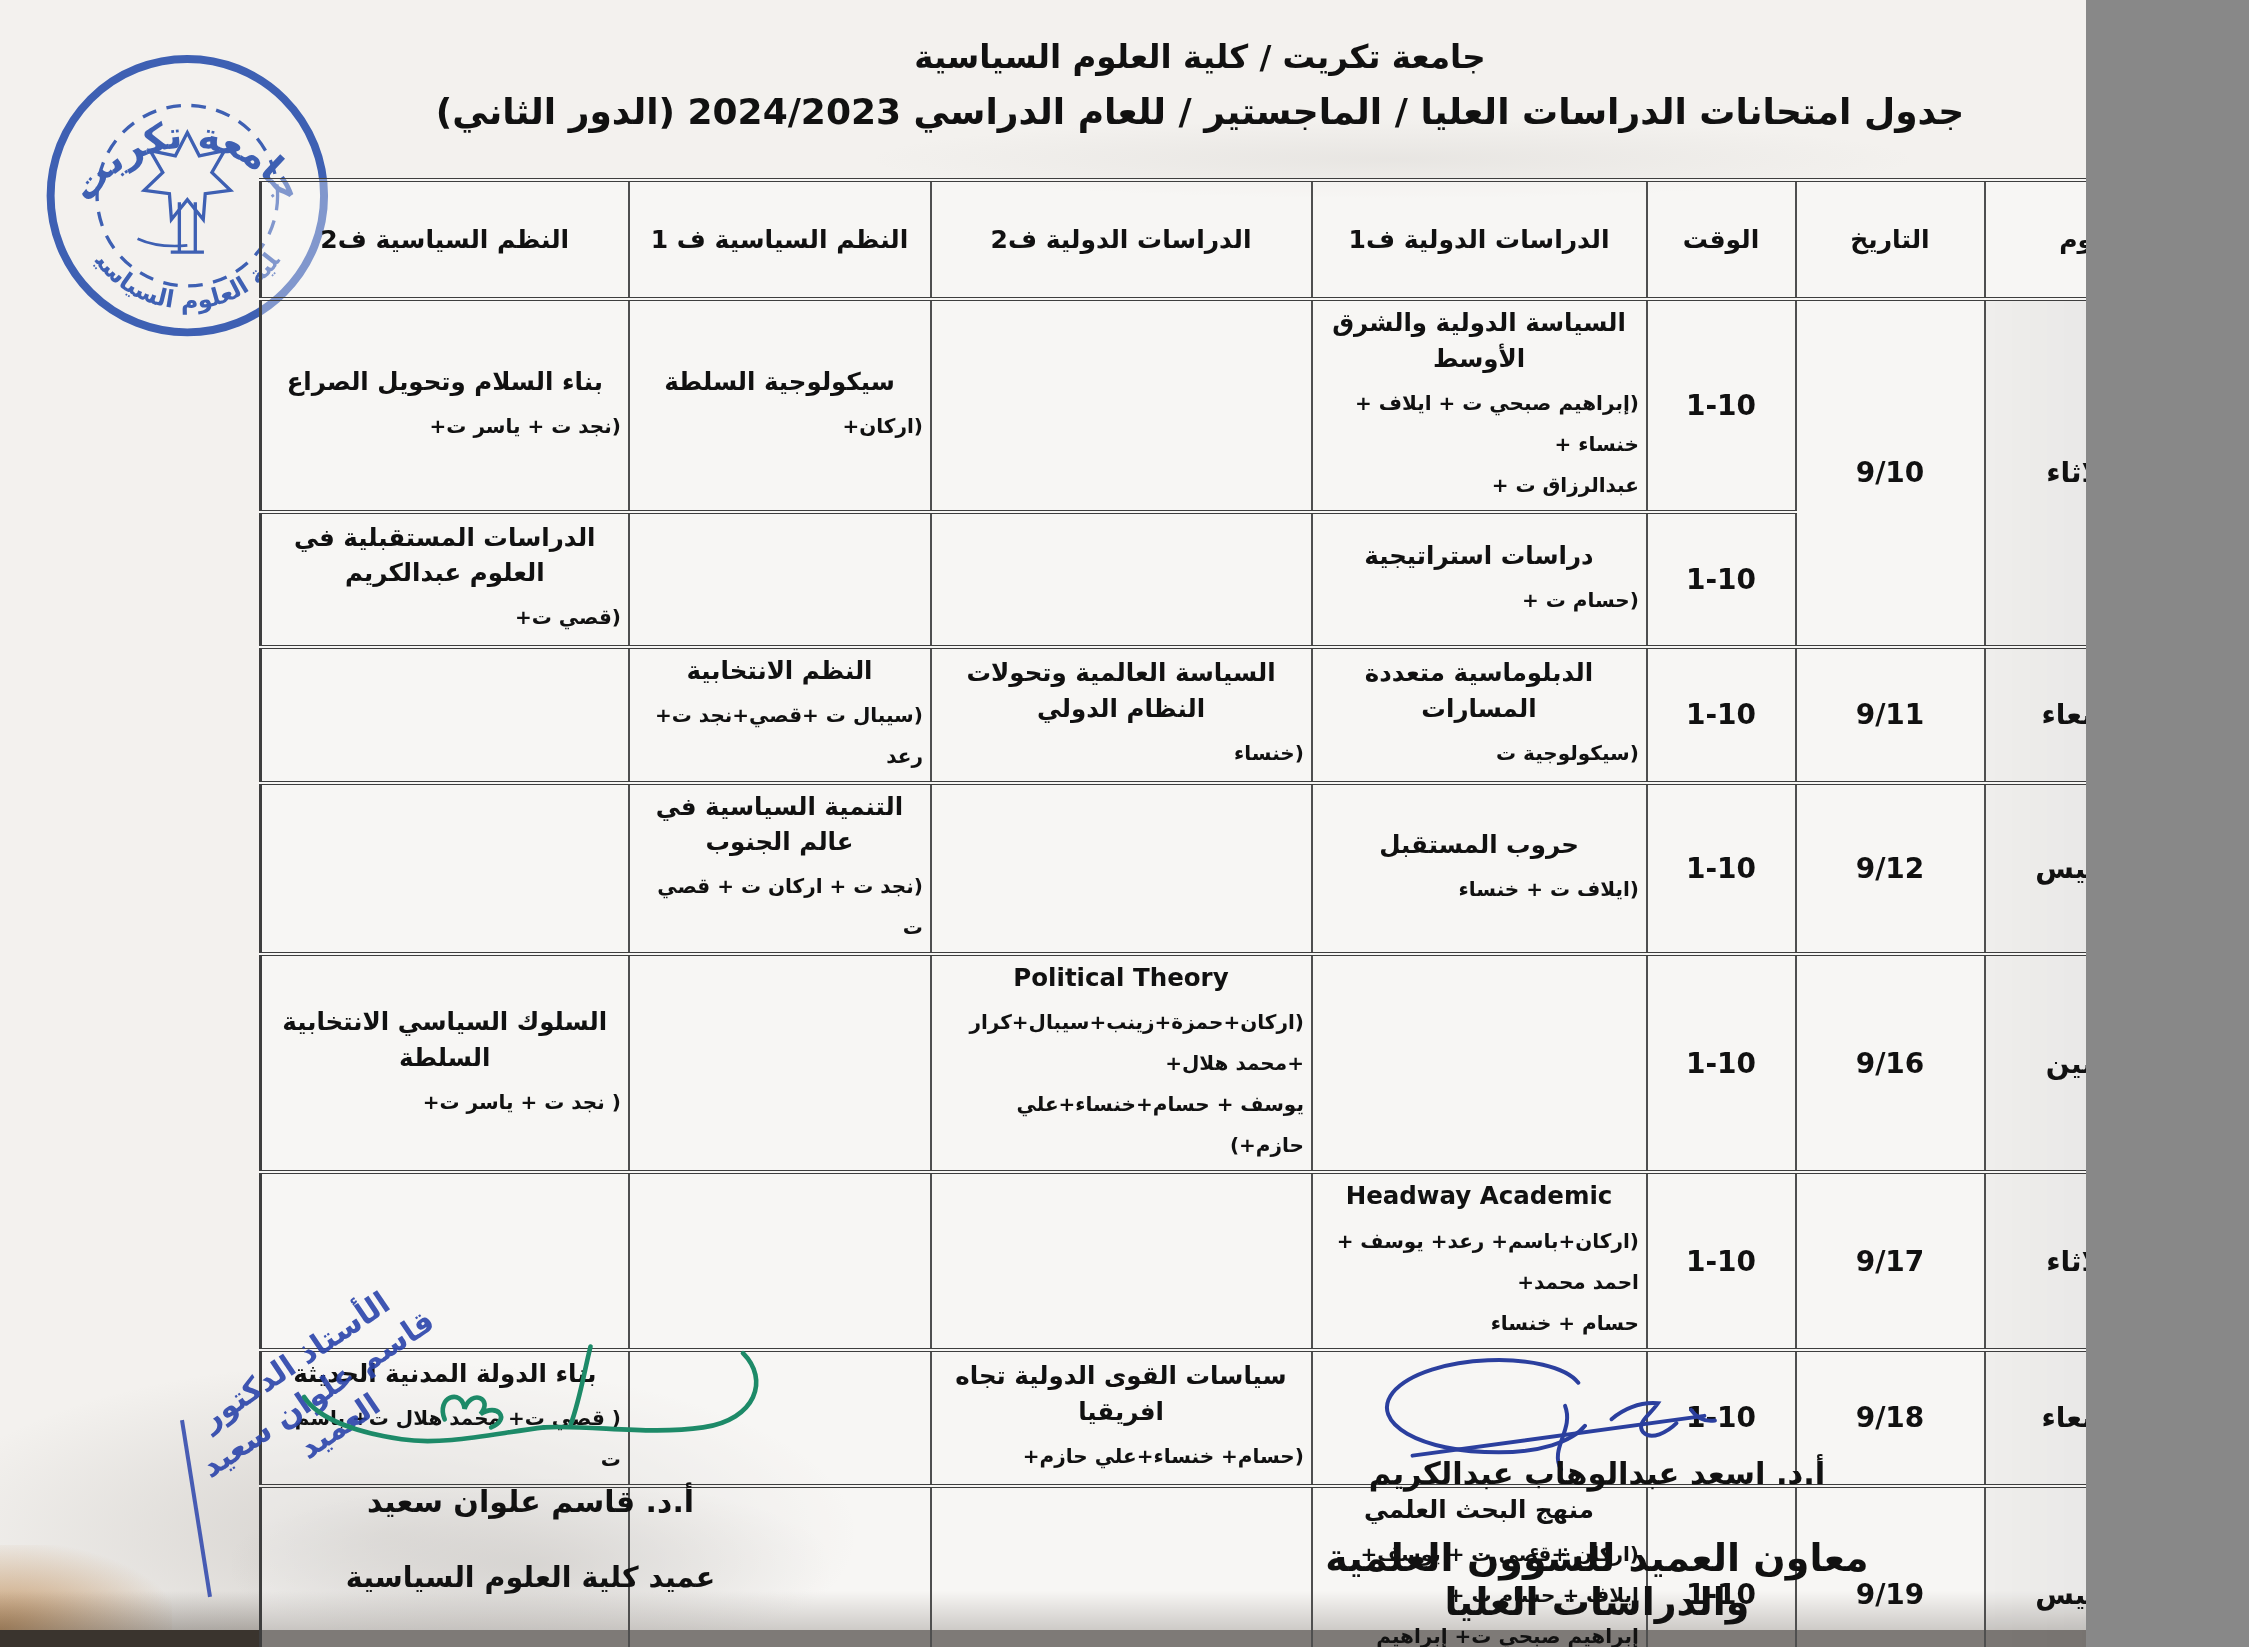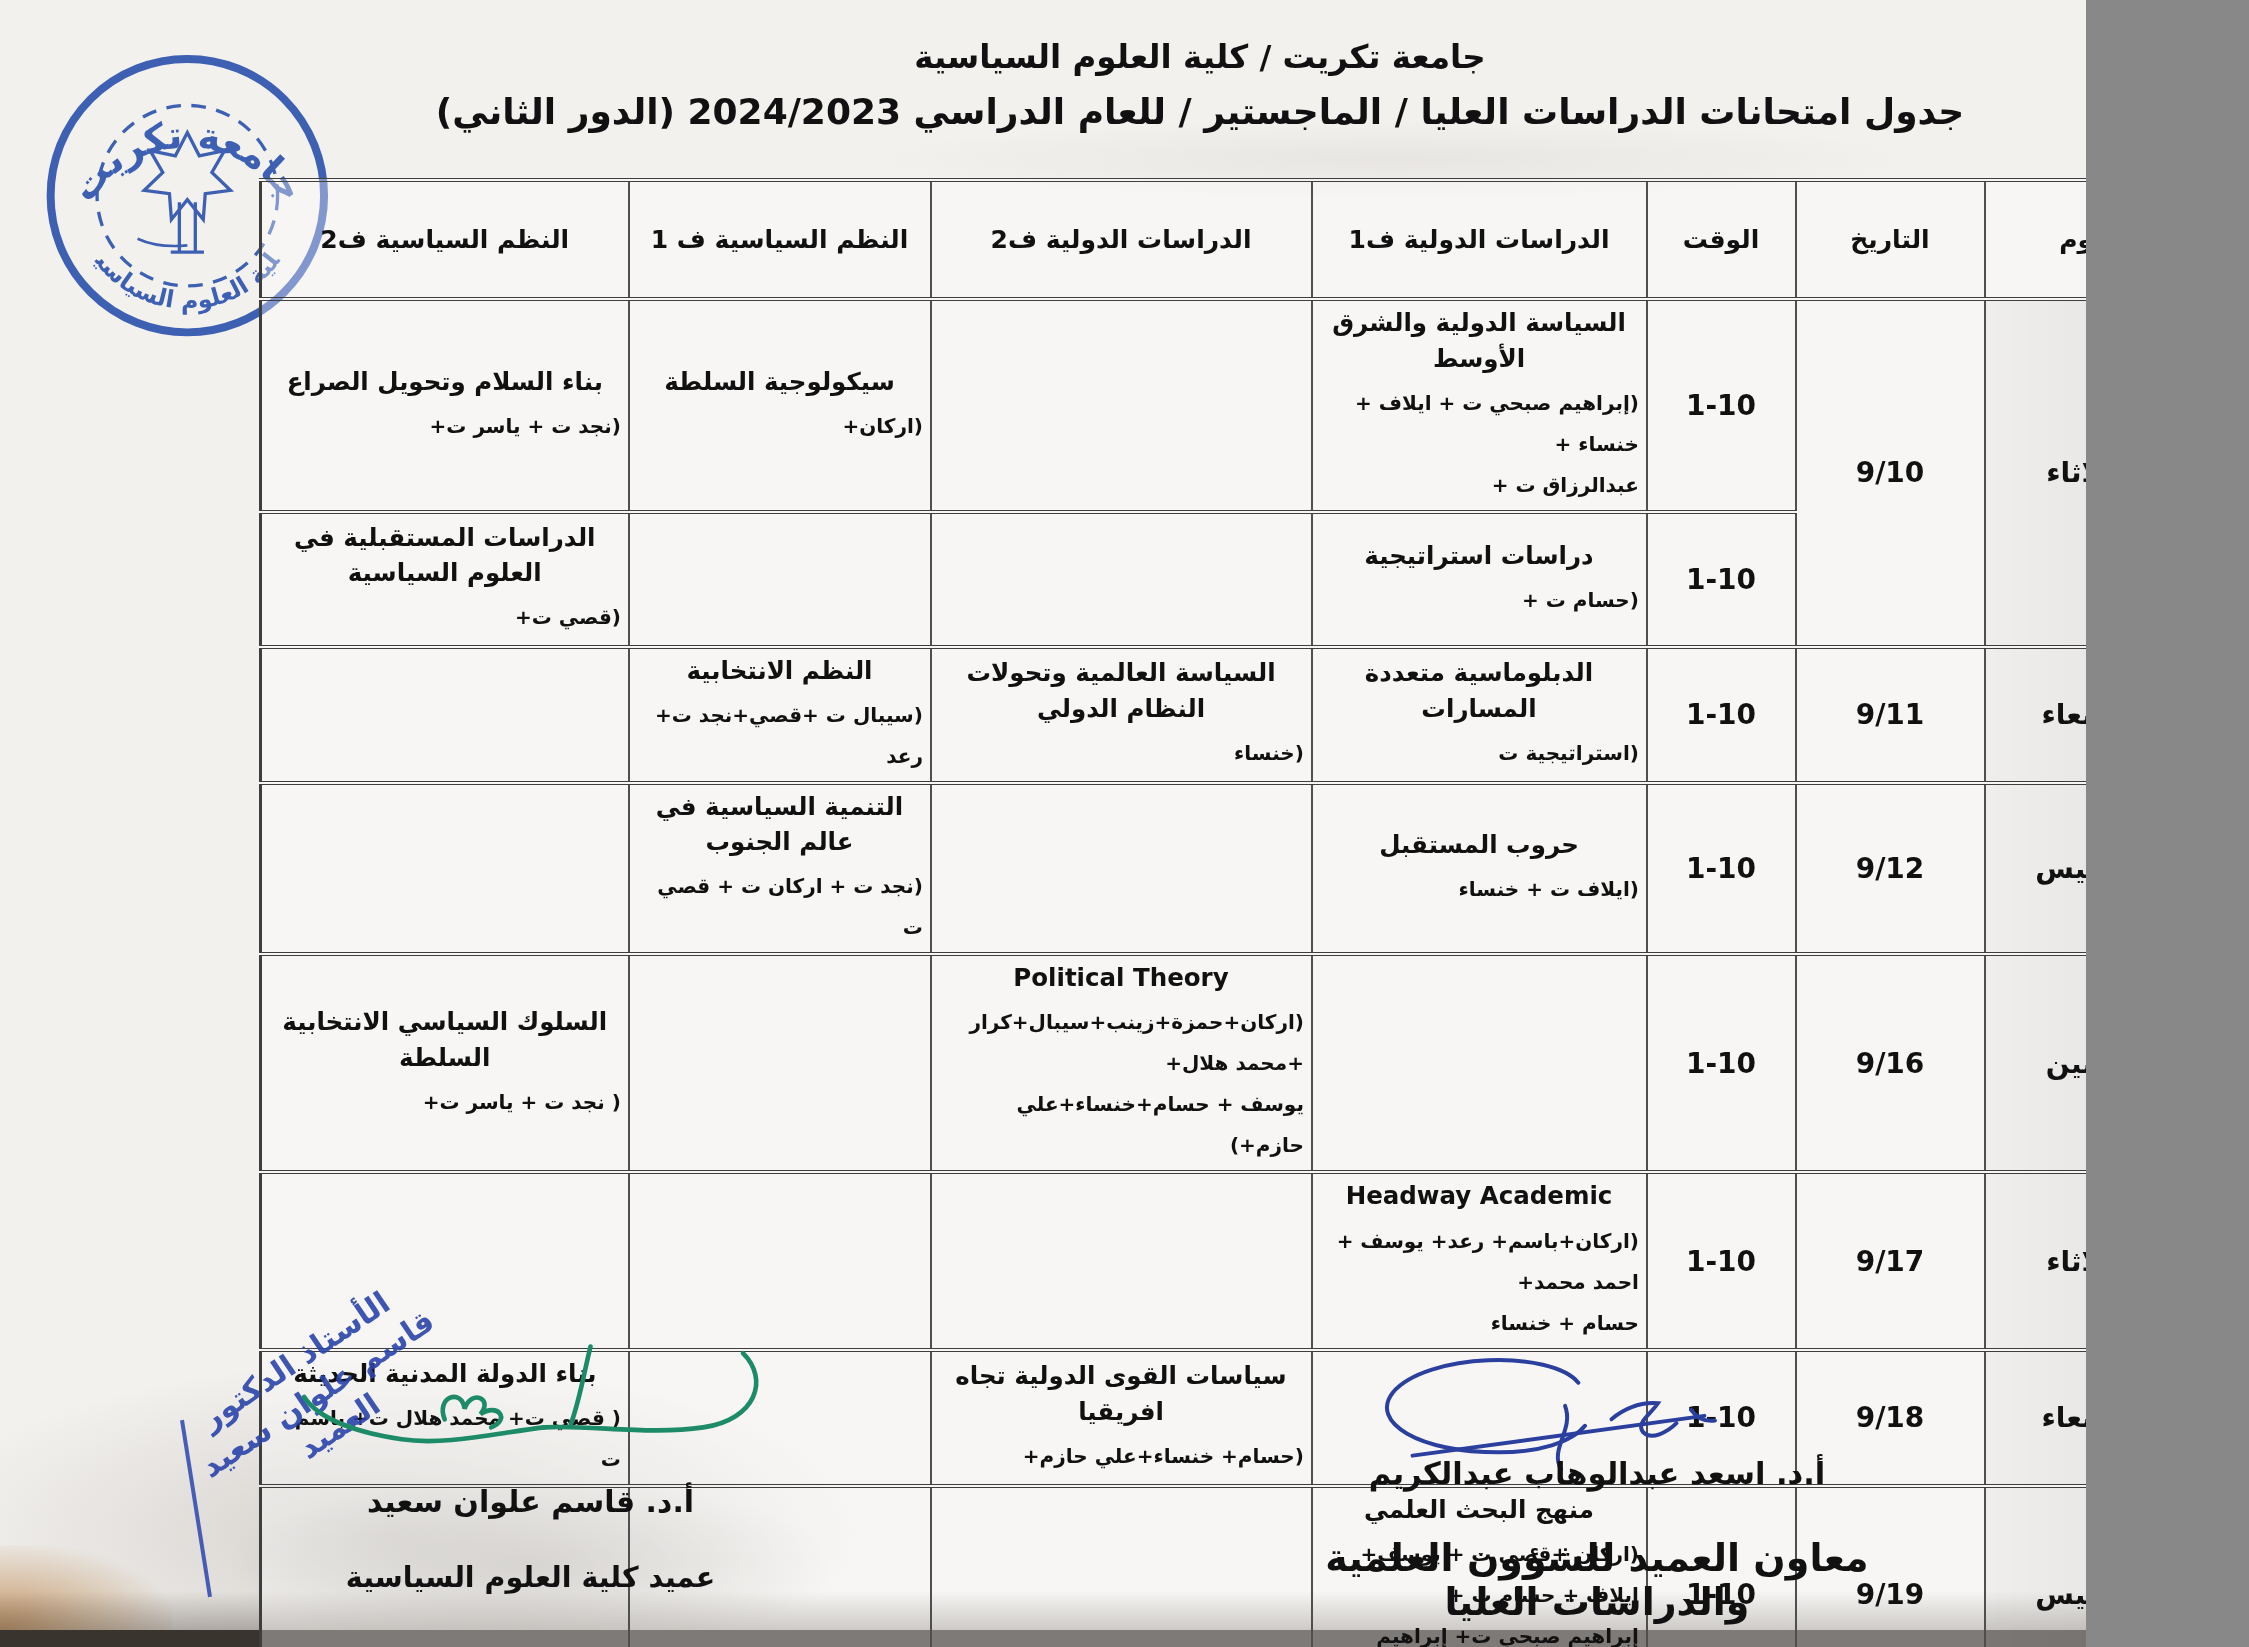--- a/index.html
+++ b/index.html
@@ -152,32 +152,32 @@
     </tr>
     <tr class="rh2">
       <td class="meta"><span class="ltrnum">1-10</span></td>
       <td>
         <div class="ct">دراسات استراتيجية</div>
         <div class="cn">(حسام ت +</div>
       </td>
       <td></td>
       <td></td>
       <td>
-        <div class="ct">الدراسات المستقبلية في العلوم السياسية</div>
+        <div class="ct">الدراسات المستقبلية في العلوم عبدالكريم</div>
         <div class="cn">(قصي ت+</div>
       </td>
     </tr>
 
     <tr class="rh3">
       <td class="meta daycell">الاربعاء</td>
       <td class="meta"><span class="ltrnum">9/11</span></td>
       <td class="meta"><span class="ltrnum">1-10</span></td>
       <td>
         <div class="ct">الدبلوماسية متعددة المسارات</div>
-        <div class="cn">(استراتيجية ت</div>
+        <div class="cn">(سيكولوجية ت</div>
       </td>
       <td>
         <div class="ct">السياسة العالمية وتحولات النظام الدولي</div>
         <div class="cn">(خنساء</div>
       </td>
       <td>
         <div class="ct">النظم الانتخابية</div>
         <div class="cn">(سيبال ت +قصي+نجد ت+ رعد</div>
       </td>
       <td></td>

